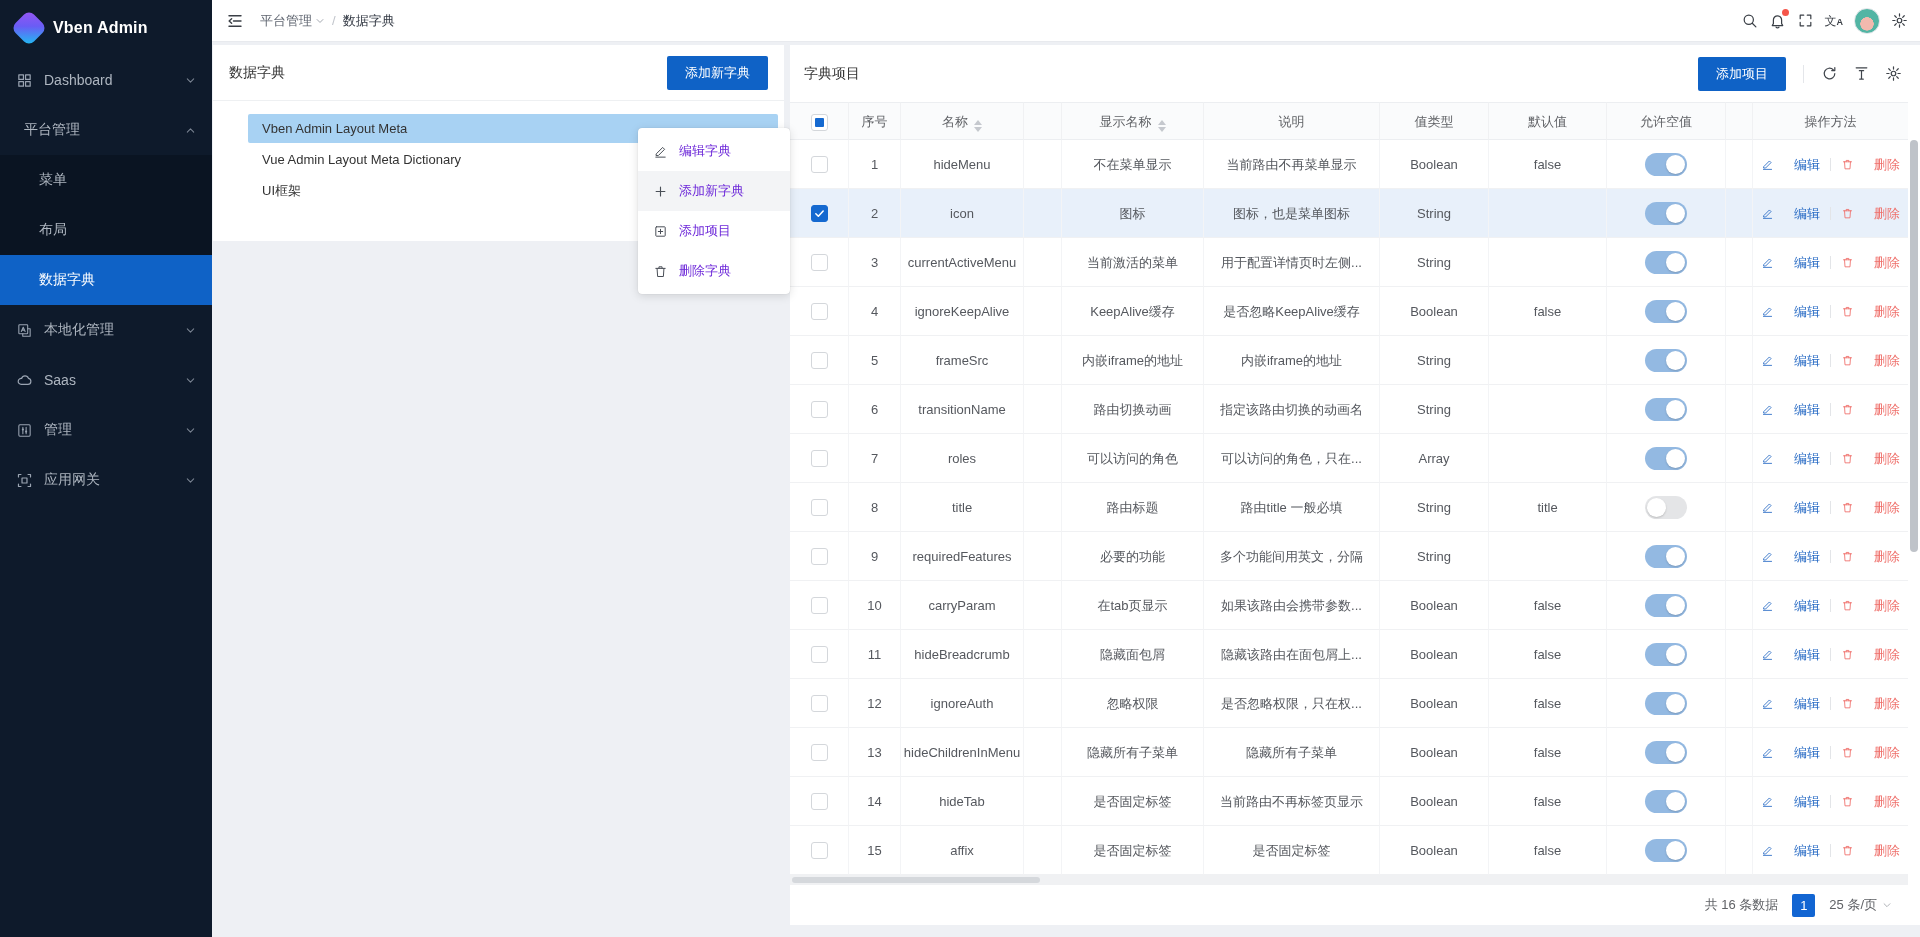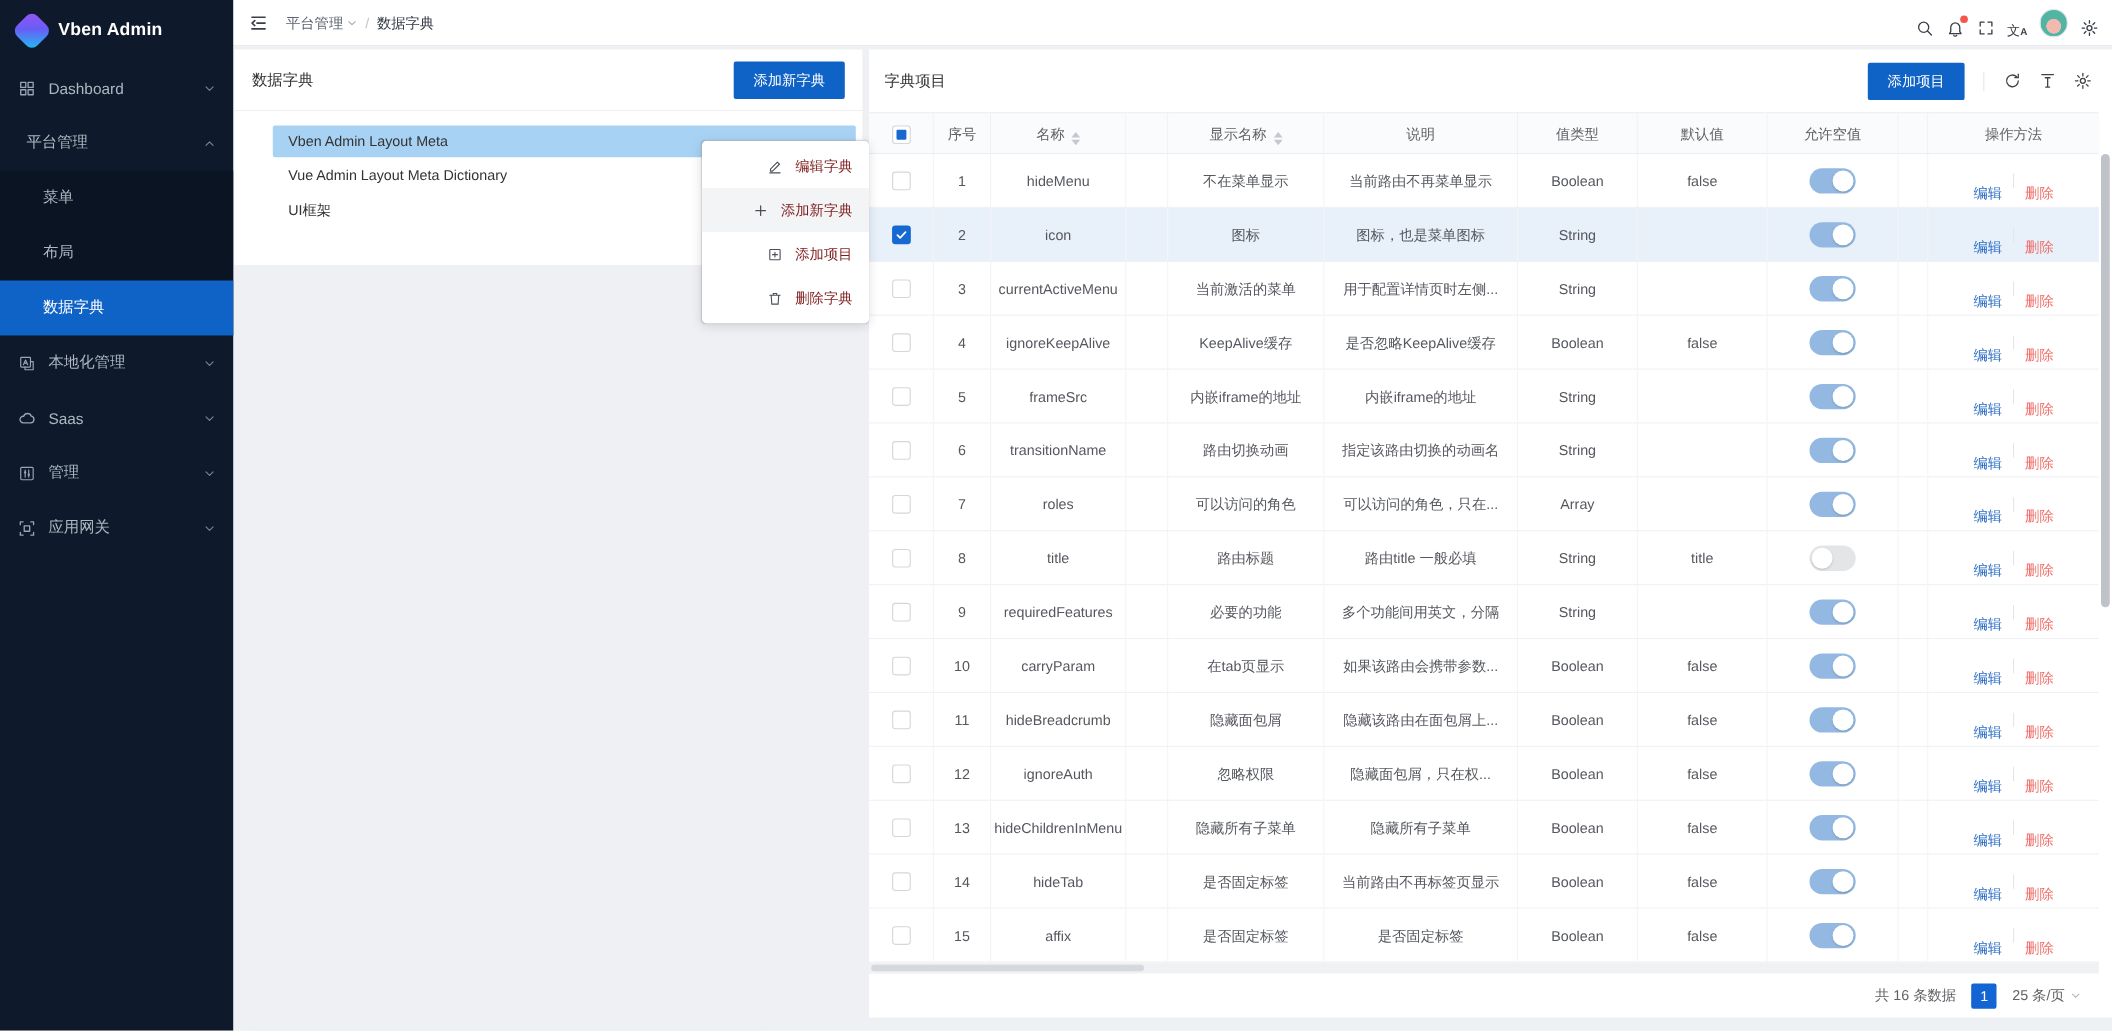--- a/index.html
+++ b/index.html
@@ -22,42 +22,42 @@
   .s-item.active { background:#0f62c6; color:#fff; }
 
   
   .topbar { position:absolute; left:212px; top:0; right:0; height:42px; background:#fff; border-bottom:1px solid #e8eaee; display:flex; align-items:center; padding:0 12px 0 14px; z-index:4; }
   .fold-btn { width:18px; height:18px; color:#3a3f46; margin-right:16px; cursor:pointer; }
   .crumb { display:flex; align-items:center; gap:7px; font-size:13px; }
   .crumb .c1 { color:#5f6570; display:flex; align-items:center; gap:3px; }
   .crumb .cchev { width:10px; height:10px; color:#9aa0a8; }
   .crumb .slash { color:#c0c4cb; }
   .crumb .c2 { color:#323843; }
-  .top-icons { margin-left:auto; display:flex; align-items:flex-end; gap:11px; }
+  .top-icons { margin-left:auto; display:flex; align-items:center; gap:11px; }
   .tico { width:17px; height:17px; color:#3a3f46; cursor:pointer; position:relative; }
   .tico.bell .dot { position:absolute; top:-3px; right:-3px; width:7px; height:7px; border-radius:50%; background:#f5554a; }
   .tr-glyph { font-size:12px; color:#3a3f46; cursor:pointer; line-height:1; white-space:nowrap; }
   .tr-glyph small { font-size:9px; font-weight:bold; }
   .avatar { width:26px; height:26px; border-radius:50%; background:radial-gradient(circle at 50% 62%, #f2b9ae 0 34%, #52b5a4 36% 100%); cursor:pointer; border:1px solid #e3e6ea; }
 
   
   .card { position:absolute; background:#fff; }
   .btn-primary { background:#0f62c6; color:#fff; border:none; height:34px; padding:0 18px; font-size:13px; border-radius:2px; cursor:pointer; font-family:inherit; white-space:nowrap; }
 
   
   .dict-card { left:213px; top:45px; width:571px; height:196px; }
   .dict-head { height:56px; display:flex; align-items:center; justify-content:space-between; padding:0 16px; border-bottom:1px solid #eef0f2; }
   .dict-title { font-size:14px; color:#333; }
   .dict-list { padding:13px 6px 0 35px; }
   .dict-item { height:29px; line-height:29px; padding-left:14px; margin-bottom:2px; font-size:13px; color:#333; border-radius:2px; cursor:pointer; white-space:nowrap; overflow:hidden; }
   .dict-item.selected { background:#a8d2f3; }
 
   
   .ctx-menu { position:absolute; left:638px; top:128px; width:152px; background:#fff; border-radius:4px; box-shadow:0 2px 10px rgba(0,0,0,.13), 0 0 1px rgba(0,0,0,.2); padding:3px 0; z-index:20; }
-  .ctx-item { height:40px; display:flex; align-items:center; gap:11px; padding:0 15px; font-size:13px; color:#7f1d1d; cursor:pointer;justify-content:flex-end; }
+  .ctx-item { height:40px; display:flex; align-items:center; gap:11px; padding:0 15px; font-size:13px; color:#6d28d9; cursor:pointer; }
   .ctx-item.hovered { background:#f3f4f6; }
   .ctx-item .ci { width:15px; height:15px; color:#4a4f57; }
 
   
   .items-card { left:790px; top:45px; width:1130px; height:880px; }
   .items-head { height:57px; display:flex; align-items:center; padding:0 18px 0 14px; }
   .items-title { font-size:14px; color:#333; }
   .items-tools { margin-left:auto; display:flex; align-items:center; gap:15px; }
   .tool-sep { width:1px; height:18px; background:#e4e6ea; margin:0 2px; }
   .gico { width:17px; height:17px; color:#3f444b; cursor:pointer; }
@@ -79,21 +79,21 @@
   .cb.ind { border-color:#d4d7db; }
   .cb.ind i { width:9px; height:9px; background:#1569d0; display:block; border-radius:1px; }
 
   .sw { width:42px; height:23px; border-radius:12px; position:relative; cursor:pointer; flex:0 0 auto; }
   .sw.on { background:#93b9e2; }
   .sw.off { background:#e4e5e7; }
   .sw::after { content:""; position:absolute; top:2px; width:19px; height:19px; border-radius:50%; background:#fff; box-shadow:0 1px 2px rgba(0,0,0,.18); }
   .sw.on::after { right:2px; }
   .sw.off::after { left:2px; }
 
-  .lnk { display:inline-flex; align-items:center; gap:10px; cursor:pointer; font-size:13px;flex-direction:column; }
+  .lnk { display:inline-flex; align-items:center; gap:20px; cursor:pointer; font-size:13px; }
   .lnk svg { width:13px; height:13px; }
   .lnk.edit { color:#2a6cc5; }
   .lnk.del { color:#ef6e69; }
   .act-sep { width:1px; height:13px; background:#e3e5e8; margin:0 10px; }
 
   .vscroll { position:absolute; right:1px; top:95px; width:9px; height:735px; background:transparent; }
   .vthumb { position:absolute; left:0; top:0; width:8px; height:412px; background:#bfc3c9; border-radius:4px; }
   .hscroll { position:absolute; left:0; top:830px; width:1118px; height:10px; background:#f0f1f3; }
   .hthumb { position:absolute; left:2px; top:2px; width:248px; height:6px; background:#d5d8dc; border-radius:3px; }
 
@@ -891,21 +891,21 @@
           <span style="overflow:hidden;text-overflow:clip;white-space:nowrap">12</span>
         </div>
         <div class="td">
           <span style="overflow:hidden;text-overflow:clip;white-space:nowrap">ignoreAuth</span>
         </div>
         <div class="td"></div>
         <div class="td">
           <span style="overflow:hidden;text-overflow:clip;white-space:nowrap">忽略权限</span>
         </div>
         <div class="td">
-          <span style="overflow:hidden;text-overflow:clip;white-space:nowrap">隐藏面包屑，只在权...</span>
+          <span style="overflow:hidden;text-overflow:clip;white-space:nowrap">是否忽略权限，只在权...</span>
         </div>
         <div class="td">
           <span style="overflow:hidden;text-overflow:clip;white-space:nowrap">Boolean</span>
         </div>
         <div class="td">
           <span style="overflow:hidden;text-overflow:clip;white-space:nowrap">false</span>
         </div>
         <div class="td">
           <span class="sw on"></span>
         </div>

